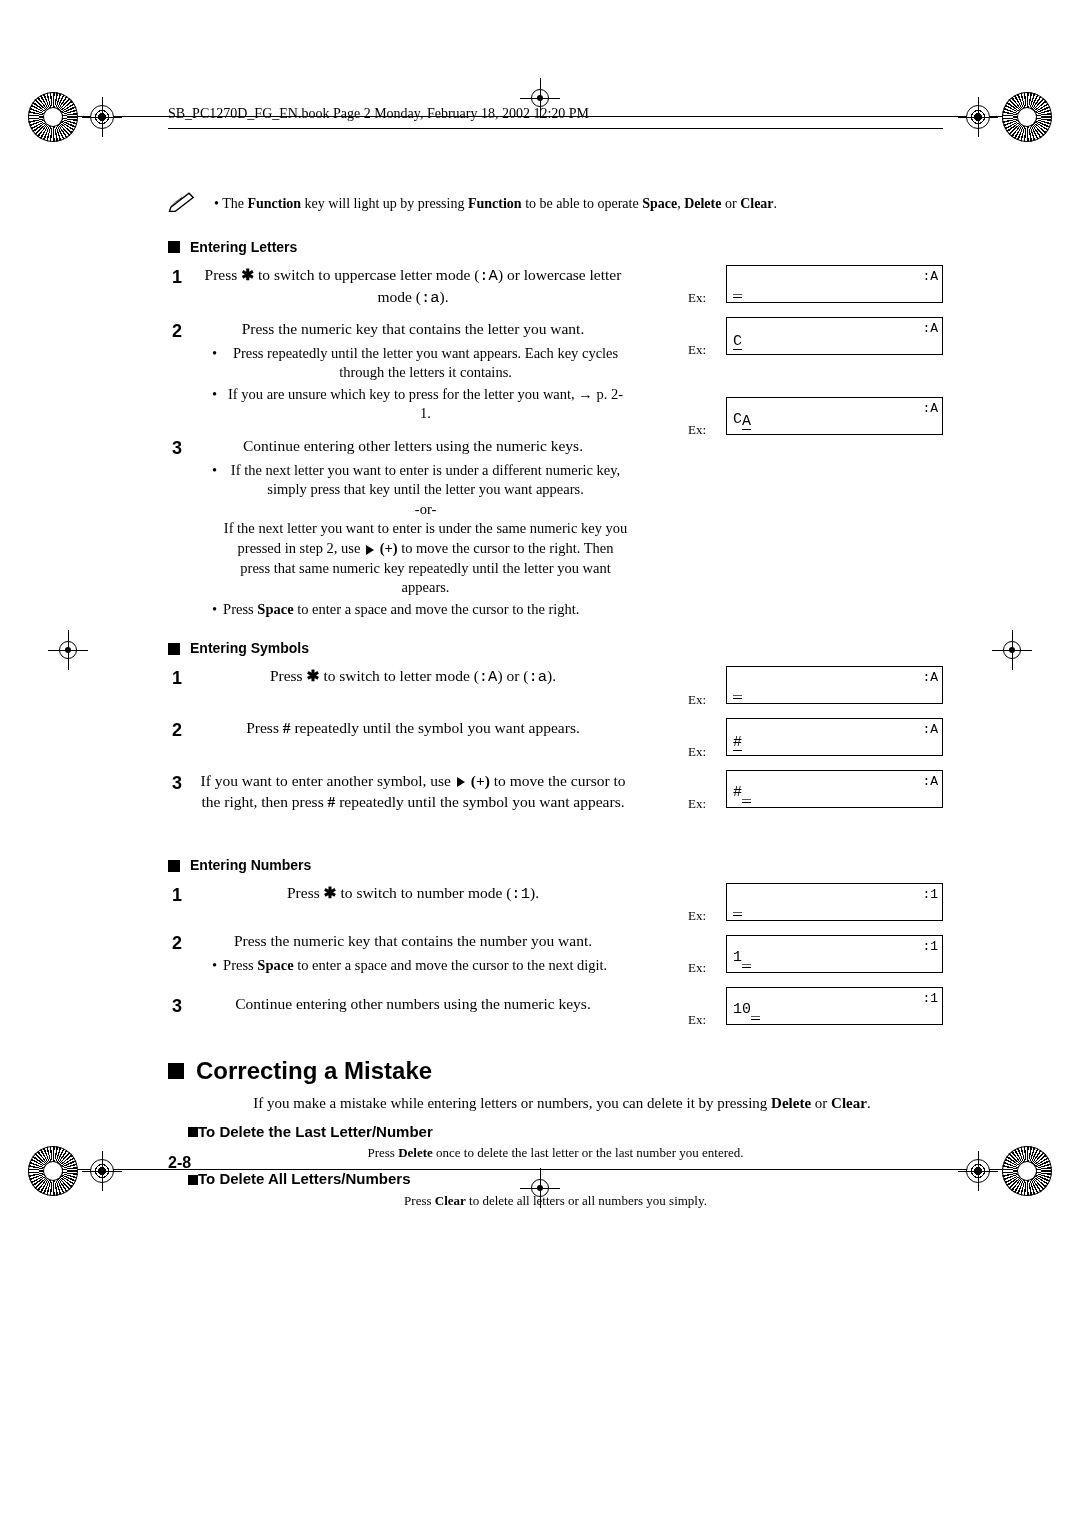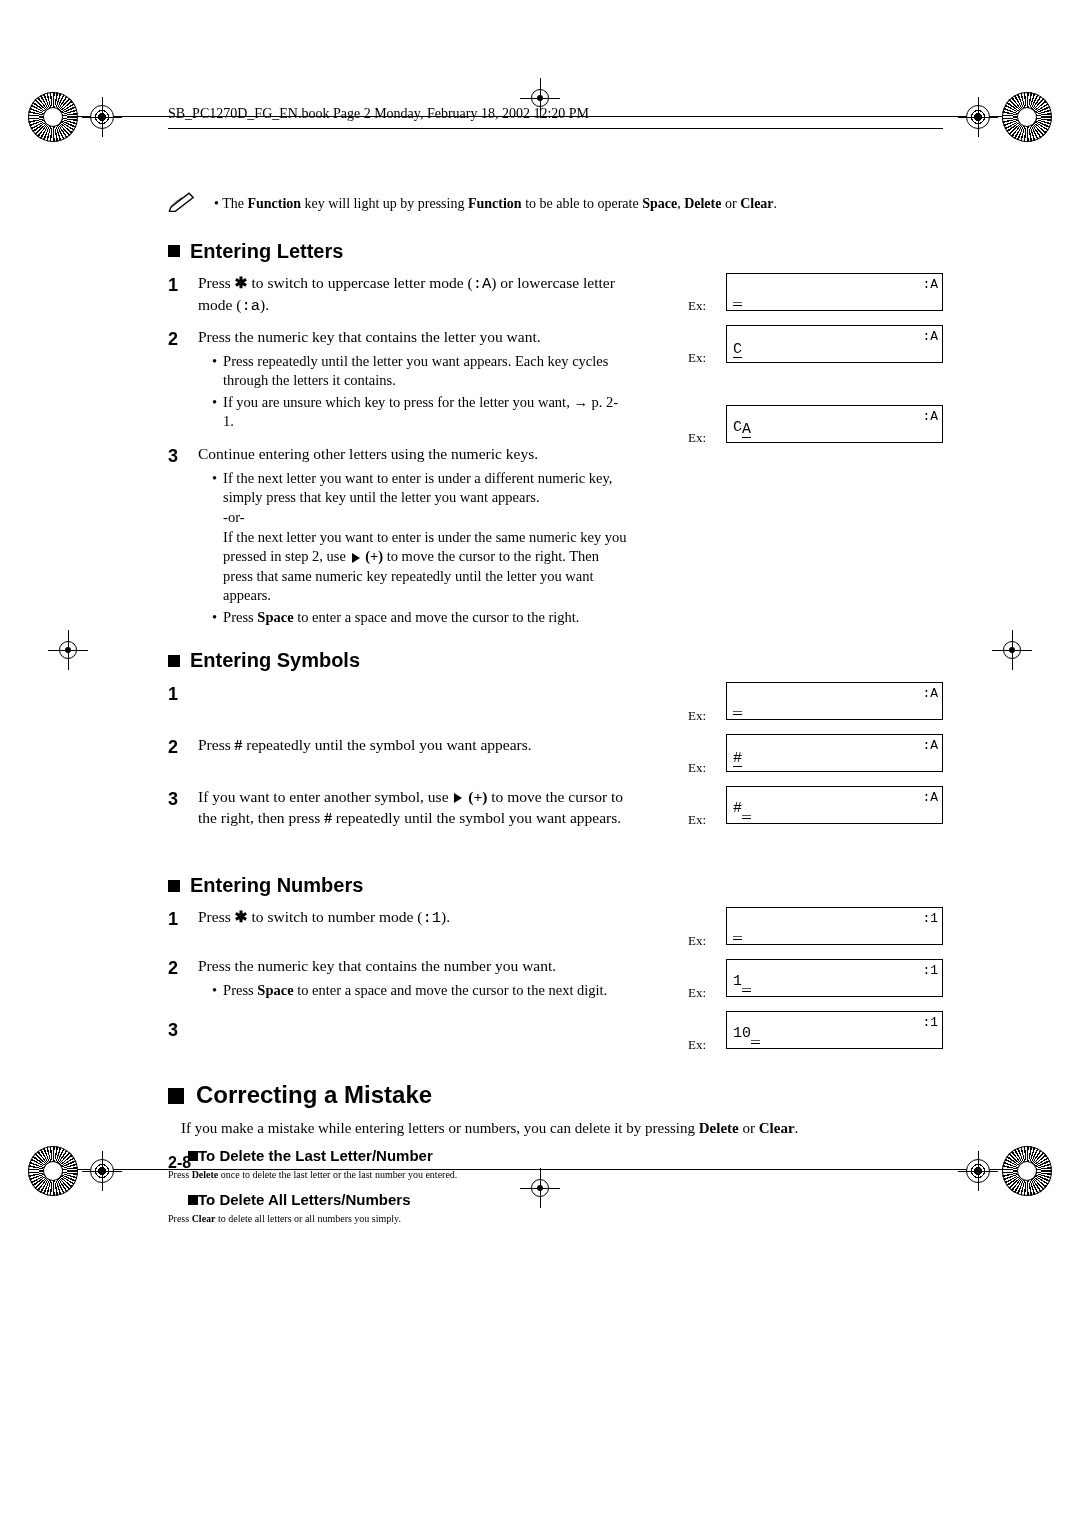--- a/index.html
+++ b/index.html
@@ -9,20 +9,21 @@
     --page-h:1528px;
   }
   html,body{margin:0;padding:0;background:#fff;}
   .page{
     position:relative;
     width:var(--page-w);
     height:var(--page-h);
     font-family:"Times New Roman",Times,serif;
     color:var(--fg);
     overflow:hidden;
+    text-align:center;
   }
 
   
   .regmark{position:absolute;display:flex;align-items:center;pointer-events:none;}
   .sunburst{
     width:50px;height:50px;border-radius:50%;
     background:
       repeating-conic-gradient(#000 0deg 4deg,#fff 4deg 8deg);
     box-shadow:inset 0 0 0 1px #000;
     position:relative;
@@ -78,21 +79,21 @@
   }
 
   .note-row{display:flex;align-items:flex-start;gap:18px;margin-bottom:24px;}
   .note-icon{
     width:28px;height:22px;flex:0 0 28px;position:relative;margin-top:-2px;
   }
   .note-icon svg{width:100%;height:100%;}
   .note-text{font-size:14px;margin-top:3px;}
 
   .sect-h{
-    font-family:Arial,Helvetica,sans-serif;font-weight:bold;font-size:20px;
+    font-family:Arial,Helvetica,sans-serif;font-weight:bold;font-size:14px;
     display:flex;align-items:center;gap:10px;margin:2px 0 8px 0;
   }
   .sect-h .sq{width:12px;height:12px;background:#000;flex:0 0 12px;}
 
   .big-h{
     font-family:Arial,Helvetica,sans-serif;font-weight:bold;font-size:24px;
     display:flex;align-items:center;gap:12px;margin:16px 0 6px 0;
   }
   .big-h .sq{width:16px;height:16px;background:#000;flex:0 0 16px;}
 
@@ -126,21 +127,21 @@
   .lcd .line{
     position:absolute;left:6px;bottom:4px;display:flex;align-items:flex-end;gap:0;
   }
   .lcd .u{border-bottom:1px solid #000;display:inline-block;min-width:9px;line-height:14px;}
   .lcd-row{display:flex;align-items:flex-end;}
   .lcd-label{font-size:13px;margin-bottom:10px;margin-right:0;}
 
   .mono{font-family:"Courier New",Courier,monospace;}
 
   .indent-para{margin-left:13px;font-size:15px;}
-  .indent-para2{font-size:10px;}
+  .indent-para2{font-size:13px;}
 
   .page-num{
     position:absolute;left:168px;bottom:356px;
     font-family:Arial,Helvetica,sans-serif;font-weight:bold;font-size:16px;
   }
 
   
   .tri{
     display:inline-block;width:0;height:0;vertical-align:middle;
     border-top:5px solid transparent;border-bottom:5px solid transparent;border-left:8px solid #000;
@@ -307,20 +308,23 @@
     <div class="sect-h" style="margin-top:18px;">
       <span class="sq"></span>
       <span>Entering Symbols</span>
     </div>
 
     <div class="two-col">
       <div class="left-col">
         <div class="steps">
           <div class="step">
             <div class="step-num">1</div>
+            <div class="step-body step-main">
+              <span>Press </span><span class="star">✱</span><span> to switch to letter mode (</span><span class="mono">:A</span><span>) or (</span><span class="mono">:a</span><span>).</span>
+            </div>
           </div>
           <div class="step" style="margin-top:18px;">
             <div class="step-num">2</div>
             <div class="step-body step-main">
               <span>Press </span><b>#</b><span> repeatedly until the symbol you want appears.</span>
             </div>
           </div>
           <div class="step" style="margin-top:18px;">
             <div class="step-num">3</div>
             <div class="step-body step-main">
@@ -382,20 +386,21 @@
               <div class="step-subbullets">
                 <div class="bl">
                     <span class="dot">•</span>
                     <span><span>Press </span><b>Space</b><span> to enter a space and move the cursor to the next digit.</span></span>
                   </div>
               </div>
             </div>
           </div>
           <div class="step" style="margin-top:6px;">
             <div class="step-num">3</div>
+            <div class="step-body step-main">Continue entering other numbers using the numeric keys.</div>
           </div>
         </div>
       </div>
       <div class="right-col">
         <div class="lcd-row">
           <span class="lcd-label">Ex:</span>
           <div class="lcd">
             <span class="mode">:1</span>
             <span class="line">
                 <span class="u">_</span>

